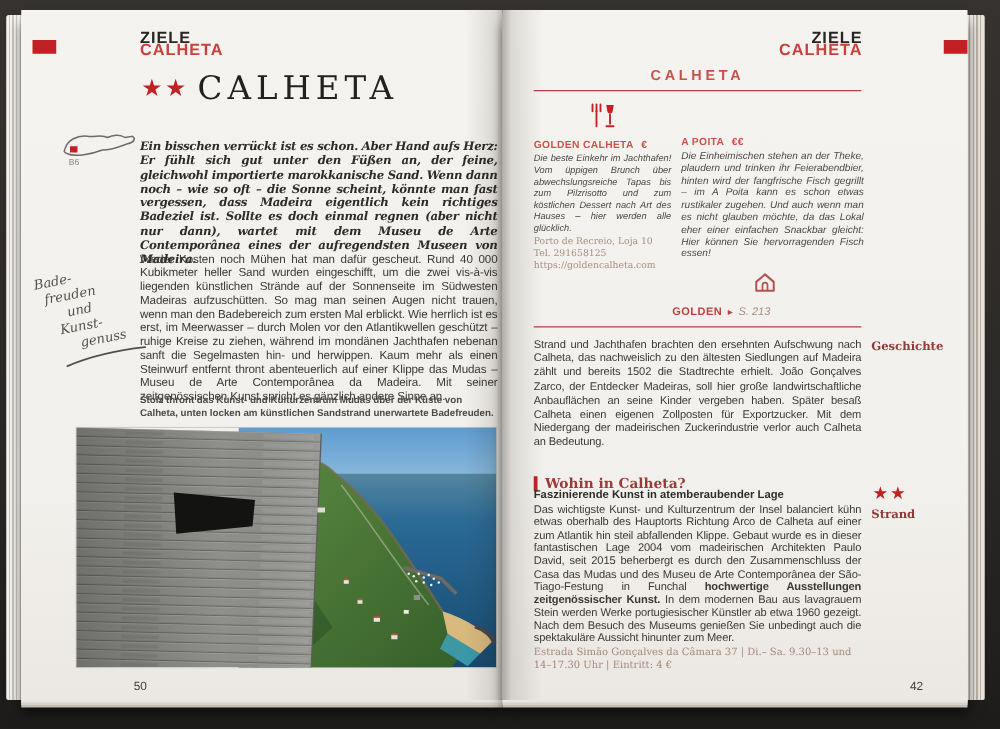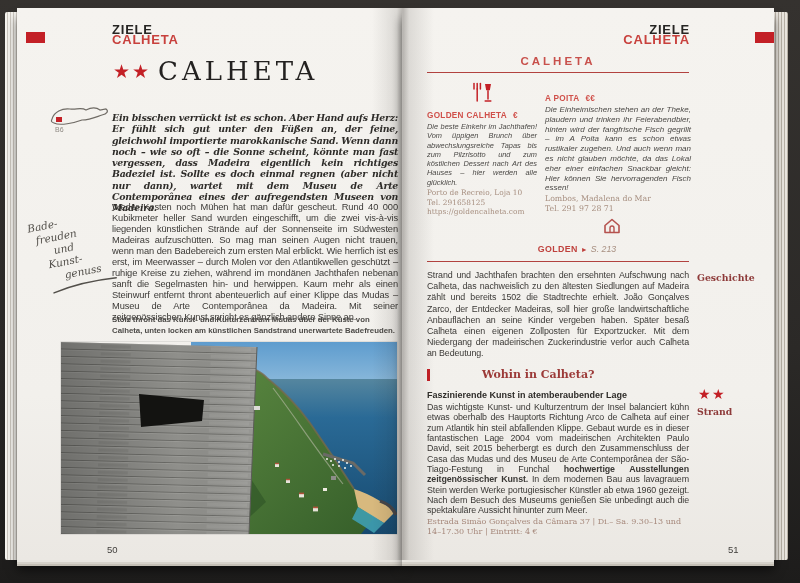--- a/index.html
+++ b/index.html
@@ -52,21 +52,21 @@
   .home-wrap{position:absolute;left:200px;top:209px;}
   .atrio{position:absolute;left:45px;top:236px;width:260px;text-align:center;font-size:8.8px;}
   .atrio .a-name{font-weight:bold;color:#bf403c;letter-spacing:.4px;}
   .atrio .a-arrow{color:#bf403c;font-size:7px;margin:0 3px;}
   .atrio .a-ref{color:#a78f80;font-style:italic;}
   .rp-history{position:absolute;left:25px;top:262px;width:262px;font-size:8.9px;line-height:11.2px;letter-spacing:-.1px;color:#3b3936;text-align:justify;margin:0;}
   .margin-label{position:absolute;left:295px;font-family:"DejaVu Serif",serif;font-weight:bold;font-size:9.3px;color:#8e3b3a;}
   .ml-geschichte{top:264px;}
   .ml-mudas{top:398px;}
   .margin-stars{position:absolute;left:296px;top:378px;color:#c32026;font-size:14px;letter-spacing:1.5px;}
-  .wohin{position:absolute;left:25px;top:360px;display:flex;align-items:center;gap:46px;}
+  .wohin{position:absolute;left:25px;top:372px;display:flex;align-items:center;}
   .wohin-bar{width:3px;height:12px;background:#c32026;margin-right:6px;}
   .wohin-text{font-family:"DejaVu Serif",serif;font-weight:bold;font-size:11px;color:#9c3a38;}
   .rp-sub{position:absolute;left:25px;top:382px;width:262px;font-size:9px;font-weight:bold;color:#2e2c29;}
   .rp-mudas{position:absolute;left:25px;top:394px;width:262px;font-size:8.9px;line-height:10.35px;letter-spacing:-.1px;color:#3b3936;text-align:justify;margin:0;}
   .rp-info{position:absolute;left:25px;top:509px;width:262px;font-family:"DejaVu Serif",serif;font-size:8px;line-height:10px;color:#a6887b;}
 </style>
 </head>
 <body>
 
 <div class="stage">
@@ -207,26 +207,22 @@
       <div class="ls-name"><span>GOLDEN CALHETA</span><span class="price">€</span></div>
       <p class="ls-desc">Die beste Einkehr im Jachthafen! Vom üppigen Brunch über abwechslungsreiche Tapas bis zum Pilzrisotto und zum köstlichen Dessert nach Art des Hauses – hier werden alle glücklich.</p>
       <div class="ls-addr">
         <div>Porto de Recreio, Loja 10</div>
         <div>Tel. 291658125</div>
         <div>https://goldencalheta.com</div>
       </div>
     </div>
 
     <div class="col col-b">
-      <div class="ls-name" style="margin-top:14px;"><span>A POITA</span><span class="price">€€</span></div>
+      <div class="ls-name" style="margin-top:29px;"><span>A POITA</span><span class="price">€€</span></div>
       <p class="ls-desc">Die Einheimischen stehen an der Theke, plaudern und trinken ihr Feierabendbier, hinten wird der fangfrische Fisch gegrillt – im A Poita kann es schon etwas rustikaler zugehen. Und auch wenn man es nicht glauben möchte, da das Lokal eher einer einfachen Snackbar gleicht: Hier können Sie hervorragenden Fisch essen!</p>
-      <div class="ls-addr">
-        <div>Lombos, Madalena do Mar</div>
-        <div>Tel. 291 97 28 71</div>
-      </div>
     </div>
 
     <div class="home-wrap">
       <svg width="20" height="18" viewBox="0 0 20 18">
         <path d="M3,8.5 L10,2.5 L17,8.5 V15.5 H3 Z" fill="none" stroke="#b5524e" stroke-width="1.6" stroke-linejoin="round"></path>
         <path d="M8,15.5 V11 a2,2 0 0 1 4,0 V15.5" fill="none" stroke="#b5524e" stroke-width="1.4"></path>
       </svg>
     </div>
     <div class="atrio">
       <span class="a-name">GOLDEN</span><span class="a-arrow">►</span><span class="a-ref">S. 213</span>
@@ -241,17 +237,17 @@
       <div class="wohin-text">Wohin in Calheta?</div>
     </div>
     <div class="rp-sub">Faszinierende Kunst in atemberaubender Lage</div>
 
     <p class="rp-mudas"><span>Das wichtigste Kunst- und Kulturzentrum der Insel balanciert kühn etwas oberhalb des Hauptorts Richtung Arco de Calheta auf einer zum Atlantik hin steil abfallenden Klippe. Gebaut wurde es in dieser fantastischen Lage 2004 vom madeirischen Architekten Paulo David, seit 2015 beherbergt es durch den Zusammenschluss der Casa das Mudas und des Museu de Arte Contemporânea der São-Tiago-Festung in Funchal </span><b>hochwertige Ausstellungen zeitgenössischer Kunst.</b><span> In dem modernen Bau aus lavagrauem Stein werden Werke portugiesischer Künstler ab etwa 1960 gezeigt. Nach dem Besuch des Museums genießen Sie unbedingt auch die spektakuläre Aussicht hinunter zum Meer.</span></p>
 
     <div class="margin-stars">★★</div>
     <div class="margin-label ml-mudas">Strand</div>
 
     <div class="rp-info">Estrada Simão Gonçalves da Câmara 37 | Di.– Sa. 9.30–13 und 14–17.30 Uhr | Eintritt: 4 €</div>
-    <div class="pagenum pn-51">51</div>
+    <div class="pagenum pn-51">42</div>
   </div>
 
   <div class="gutter"></div>
 </div>
 
 </body></html>

